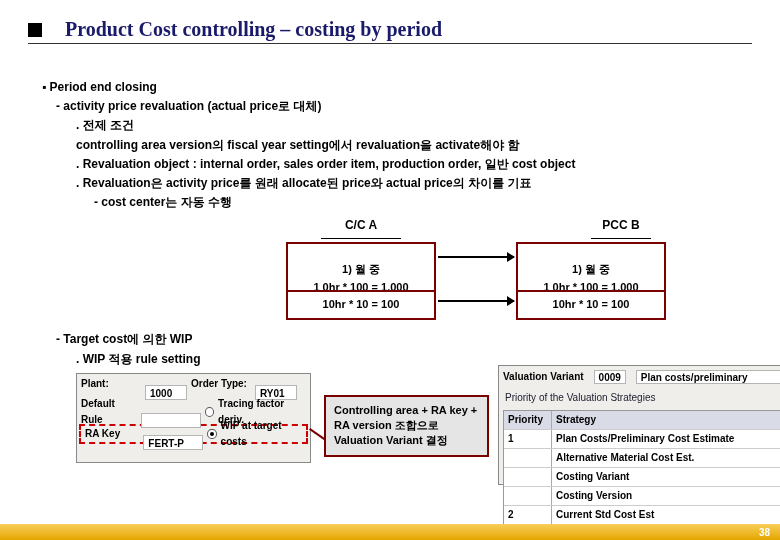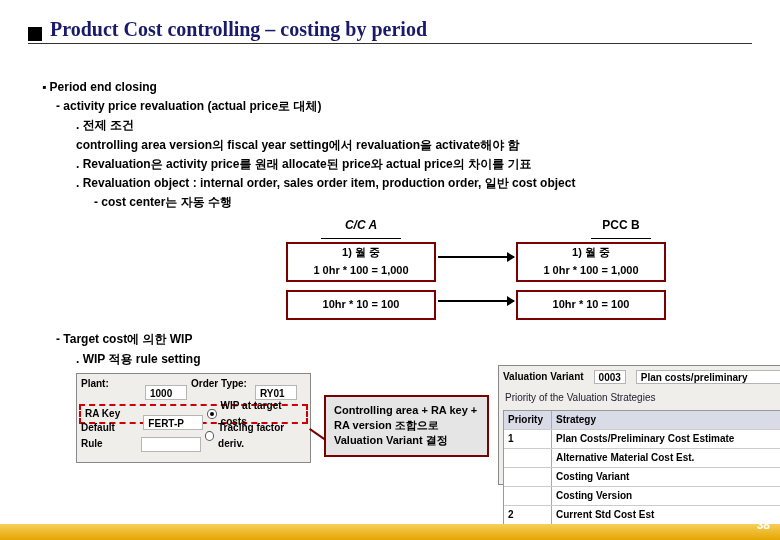--- a/index.html
+++ b/index.html
@@ -1,32 +1,32 @@
 <!DOCTYPE html>
 <html><head>
 <meta charset="utf-8">
 <style>
   * { box-sizing: border-box; margin: 0; padding: 0; }
   body { width: 780px; height: 540px; background: #fff; font-family: "Malgun Gothic", Arial, sans-serif; font-size: 12px; position: relative; overflow: hidden; }
   .slide { padding: 18px 28px 0 28px; }
-  .title-row { display: flex; align-items: flex-end; gap: 8px; margin-bottom: 2px; }
+  .title-row { display: flex; align-items: center; gap: 23px; margin-bottom: 2px; }
   .title-bullet { width: 14px; height: 14px; background: #000; }
   .title { font-family: Georgia, "Times New Roman", serif; font-size: 20px; font-weight: bold; color: #1a1a6a; }
   .title-rule { border: 0; border-top: 1.5px solid #333; margin: 2px 0 12px 0; }
   .content { padding-left: 8px; font-size: 12px; line-height: 1.6; font-weight: bold; color: #000; }
   .lv1 { margin-left: 6px; margin-top: 34px; }
   .lv2 { margin-left: 20px; }
   .lv3 { margin-left: 40px; }
   .lv3b { margin-left: 40px; }
   .lv4 { margin-left: 58px; }
   .diagram { margin-top: 4px; position: relative; height: 110px; }
   .colhead { position: absolute; top: 0; font-size: 12px; font-weight: bold; text-align: center; }
-  .colhead.a { left: 285px; width: 80px; border-bottom: 1px solid #000; padding-bottom: 2px; font-style: italic; }
+  .colhead.a { left: 285px; width: 80px; border-bottom: 1px solid #000; padding-bottom: 2px; }
   .colhead.b { left: 555px; width: 60px; border-bottom: 1px solid #000; padding-bottom: 2px; }
-  .box { position: absolute; border: 2px solid #7a0000; padding: 0 6px; font-size: 11px; font-weight: bold; text-align: center; background: #fff; }
+  .box { position: absolute; border: 2px solid #7a0000; padding: 17px 6px; font-size: 11px; font-weight: bold; text-align: center; background: #fff; }
   .box.a1 { top: 26px; left: 250px; width: 150px; }
   .box.b1 { top: 26px; left: 480px; width: 150px; }
   .box.a2 { top: 74px; left: 250px; width: 150px; padding: 4px 6px; }
   .box.b2 { top: 74px; left: 480px; width: 150px; padding: 4px 6px; }
   .note { position: absolute; top: 58px; left: 40px; width: 185px; font-size: 11px; font-weight: bold; line-height: 1.35; }
   .arrow1 { position: absolute; top: 40px; left: 402px; width: 76px; height: 2px; background: #000; }
   .arrow1::after { content: ""; position: absolute; right: -1px; top: -4px; border-left: 8px solid #000; border-top: 5px solid transparent; border-bottom: 5px solid transparent; }
   .arrow2 { position: absolute; top: 84px; left: 402px; width: 76px; height: 2px; background: #000; }
   .arrow2::after { content: ""; position: absolute; right: -1px; top: -4px; border-left: 8px solid #000; border-top: 5px solid transparent; border-bottom: 5px solid transparent; }
   .wip-sec { margin-top: 4px; }
@@ -43,39 +43,39 @@
   .sap-right { position: absolute; left: 462px; top: -8px; width: 295px; height: 120px; border: 1px solid #888; background: #efeeea; font-size: 10px; }
   .sap-right .hd { display: flex; padding: 3px 4px; gap: 6px; align-items: center; }
   .sap-right .hd .val { border: 1px solid #b5b5b5; background: #fff; padding: 0 4px; height: 14px; line-height: 14px; margin-left: 4px; }
   .sap-right .caption { padding: 2px 6px; font-weight: normal; color: #223; }
   .grid { margin: 2px 4px 0 4px; border: 1px solid #999; background: #fff; }
   .grid .ghead { display: flex; background: #d9dce6; font-size: 10px; }
   .gc1 { width: 48px; padding: 1px 4px; border-right: 1px solid #aaa; }
   .gc2 { flex: 1; padding: 1px 4px; }
   .grow { display: flex; font-size: 10px; border-top: 1px solid #ccc; }
   .footer { position: absolute; left: 0; bottom: 0; width: 100%; height: 16px; background: linear-gradient(#f7cf5a, #e5a500); }
-  .pagenum { position: absolute; right: 10px; bottom: 8px; font-size: 12px; color: #fff; font-weight: bold; }
+  .pagenum { position: absolute; right: 10px; bottom: 2px; font-size: 10px; color: #fff; font-weight: bold; }
 </style>
 </head>
 <body>
 
 <div class="slide">
   <div class="title-row">
     <div class="title-bullet"></div>
     <div class="title">Product Cost controlling – costing by period</div>
   </div>
   <hr class="title-rule">
 
   <div class="content">
     <div class="lv1">▪ Period end closing</div>
     <div class="lv2">- activity price revaluation (actual price로 대체)</div>
     <div class="lv3">. 전제 조건</div>
     <div class="lv3b">controlling area version의 fiscal year setting에서 revaluation을 activate해야 함</div>
+    <div class="lv3">. Revaluation object : internal order, sales order item, production order, 일반 cost object</div>
     <div class="lv3">. Revaluation은 activity price를 원래 allocate된 price와 actual price의 차이를 기표</div>
-    <div class="lv3">. Revaluation object : internal order, sales order item, production order, 일반 cost object</div>
     <div class="lv4">- cost center는 자동 수행</div>
 
     <div class="diagram">
       <div class="colhead a">C/C A</div>
       <div class="colhead b">PCC B</div>
       <div class="box a1" style="white-space:pre-line">1) 월 중
 1 0hr * 100 = 1,000</div>
       <div class="box b1" style="white-space:pre-line">1) 월 중
 1 0hr * 100 = 1,000</div>
       <div class="box a2">10hr * 10 = 100</div>
@@ -91,41 +91,41 @@
 
     <div class="shots">
       <div class="sap-left">
         <div class="row">
           <span class="field-lbl">Plant:</span>
           <span class="field-val">1000</span>
           <span class="field-lbl">Order Type:</span>
           <span class="field-val">RY01</span>
         </div>
         <div class="row" style="height:8px"></div>
+        <div class="row">
+          <span class="field-lbl">Default Rule</span>
+          <span class="field-val" style="min-width:60px"></span>
+          <span class="radio"></span>
+          <span>Tracing factor deriv.</span>
+        </div>
         <div class="row last-row">
           <span class="field-lbl">RA Key</span>
           <span class="field-val" style="min-width:60px">FERT-P</span>
           <span class="radio sel"></span>
           <span>WIP at target costs</span>
-        </div>
-        <div class="row">
-          <span class="field-lbl">Default Rule</span>
-          <span class="field-val" style="min-width:60px"></span>
-          <span class="radio"></span>
-          <span>Tracing factor deriv.</span>
         </div>
       </div>
 
       <div class="callout-arrow"></div>
       <div class="callout">Controlling area + RA key + RA version 조합으로 Valuation Variant 결정</div>
 
       <div class="sap-right">
         <div class="hd">
           <span>Valuation Variant</span>
-          <span class="val">0003</span>
+          <span class="val">0009</span>
           <span class="val" style="flex:1">Plan costs/preliminary</span>
         </div>
         <div class="caption">Priority of the Valuation Strategies</div>
         <div class="grid">
           <div class="ghead">
             <div class="gc1">Priority</div>
             <div class="gc2">Strategy</div>
           </div>
           <div class="grow">
               <div class="gc1">1</div>

